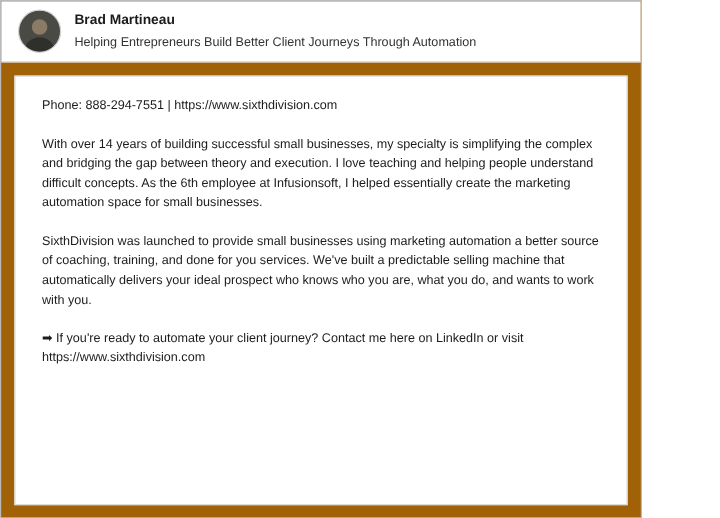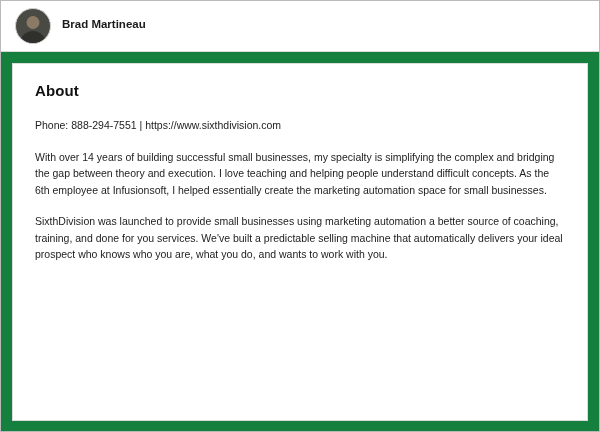--- a/index.html
+++ b/index.html
@@ -7,24 +7,24 @@
     padding: 0;
   }
   body {
     width: 600px;
     height: 432px;
     background: #ffffff;
     font-family: "Liberation Sans", sans-serif;
     overflow: hidden;
   }
   .page {
-    width: 600px;
+    width: 535px;
     height: 432px;
     box-sizing: border-box;
-    background: #15803d;
+    background: #a16207;
     position: relative;
     border: 1px solid #b9b9b9;
     overflow: hidden;
   }
   .profile-header {
     background: #ffffff;
     border-bottom: 1px solid #d9d9d9;
     height: 51px;
     box-sizing: border-box;
     display: flex;
@@ -108,25 +108,26 @@
 
 <div class="page">
 
   <div class="profile-header">
     <div class="avatar">
       <div class="face"></div>
       <div class="body"></div>
     </div>
     <div class="hdr-text">
       <div class="hdr-name">Brad Martineau</div>
+      <div class="hdr-tagline">Helping Entrepreneurs Build Better Client Journeys Through Automation</div>
     </div>
   </div>
 
   <div class="card">
-    <h2>About</h2>
 
     <p class="para">Phone: 888-294-7551 | https://www.sixthdivision.com</p>
     <p class="para">With over 14 years of building successful small businesses, my specialty is simplifying the complex and bridging the gap between theory and execution. I love teaching and helping people understand difficult concepts. As the 6th employee at Infusionsoft, I helped essentially create the marketing automation space for small businesses.</p>
     <p class="para">SixthDivision was launched to provide small businesses using marketing automation a better source of coaching, training, and done for you services. We've built a predictable selling machine that automatically delivers your ideal prospect who knows who you are, what you do, and wants to work with you.</p>
+    <p class="para arrow">➡ If you're ready to automate your client journey? Contact me here on LinkedIn or visit https://www.sixthdivision.com</p>
 
   </div>
 
 </div>
 
 </body></html>

